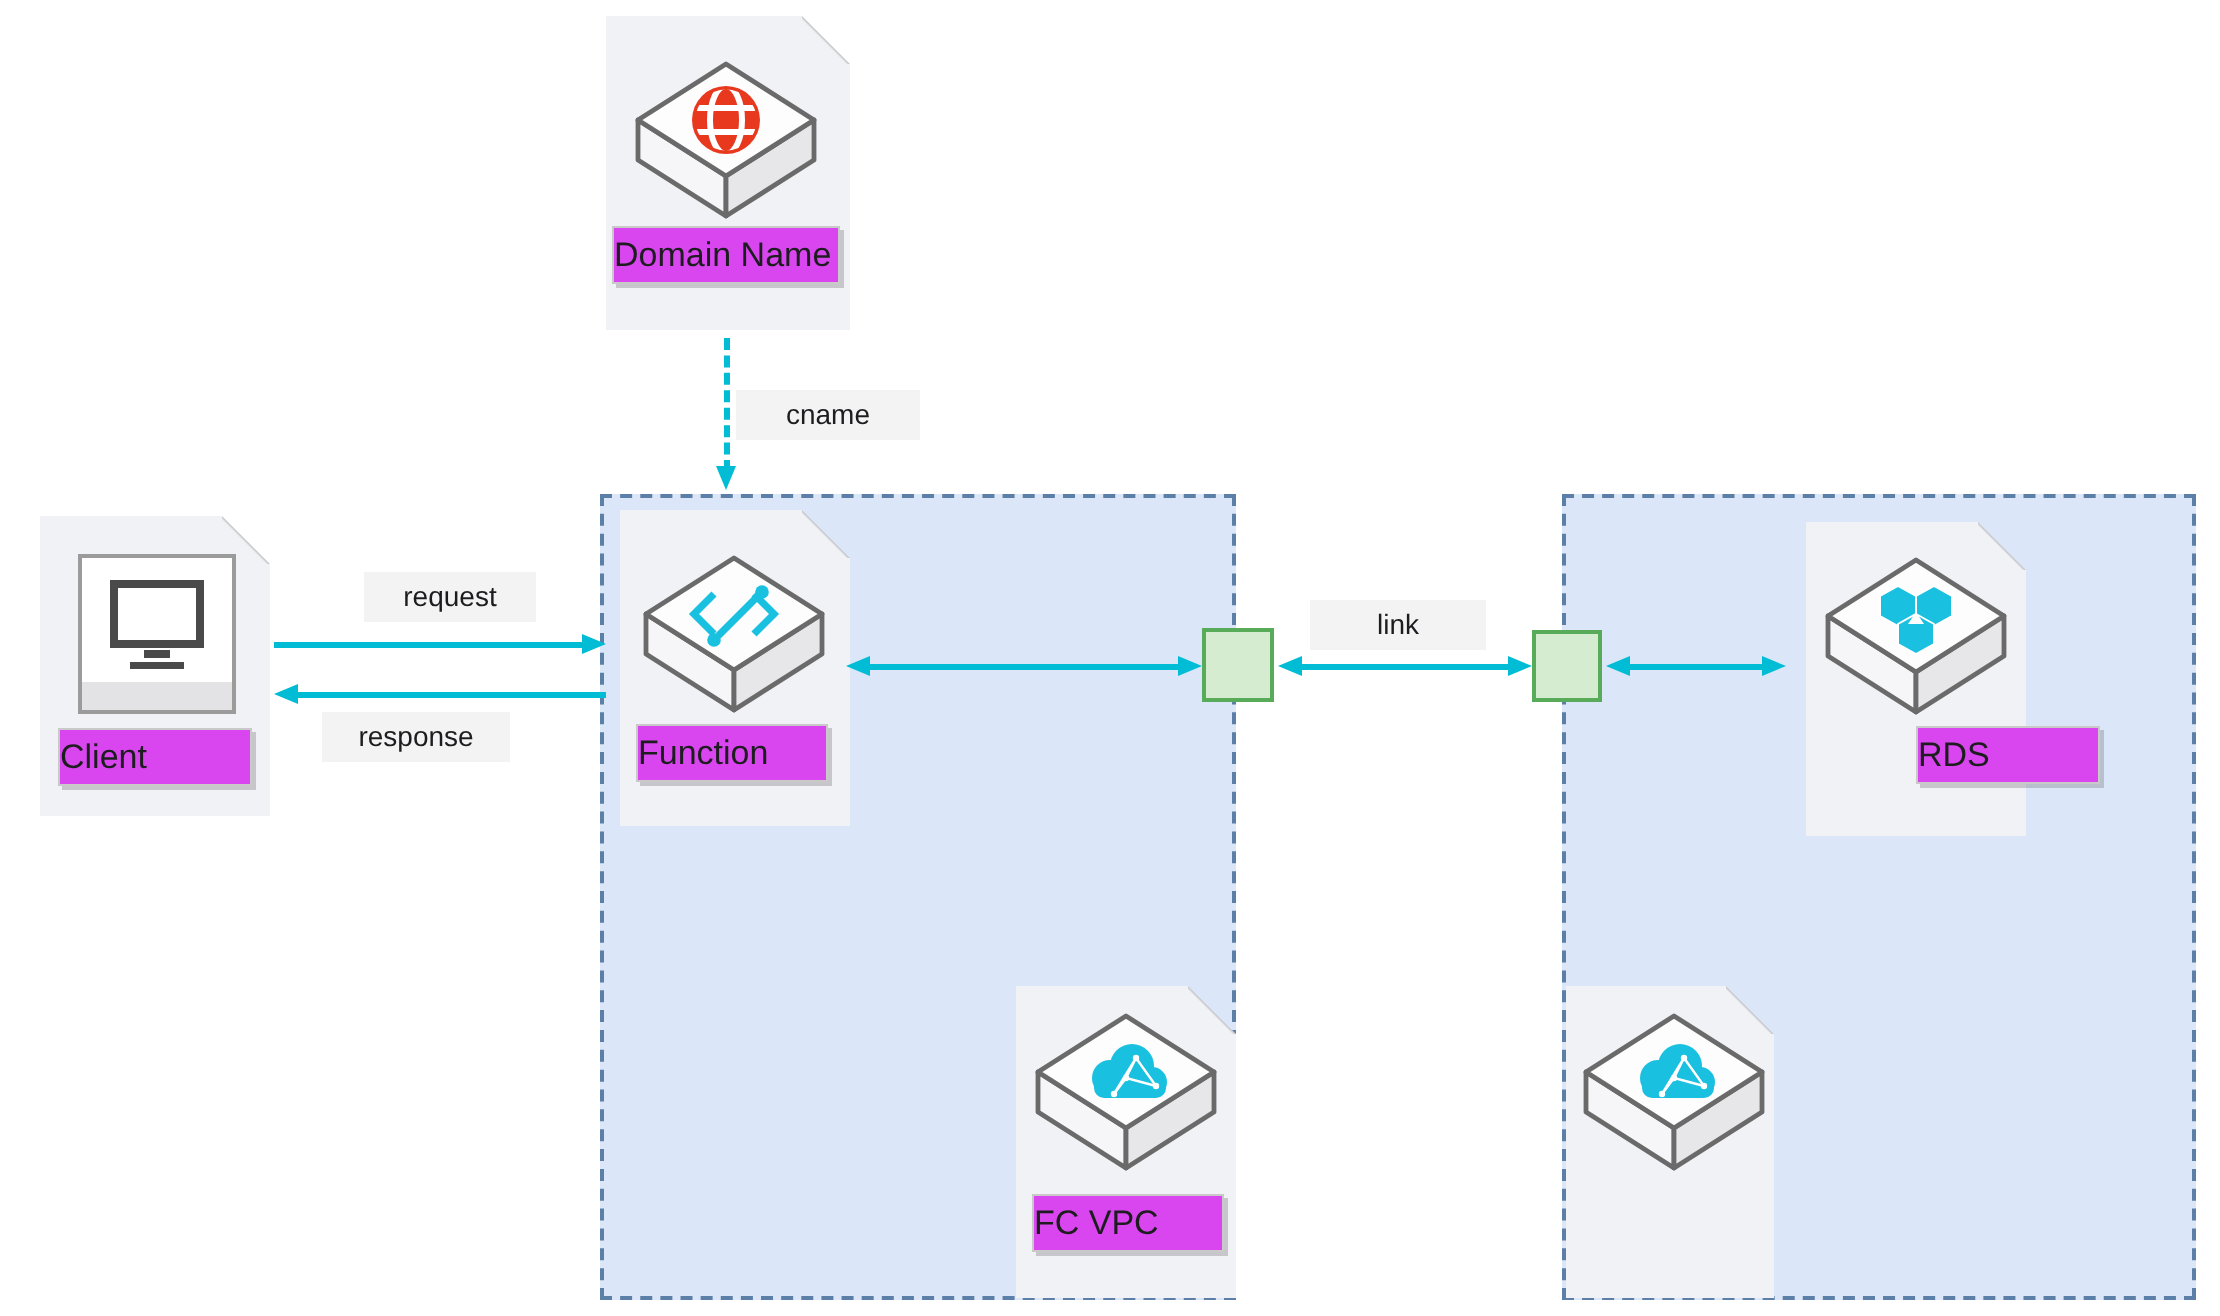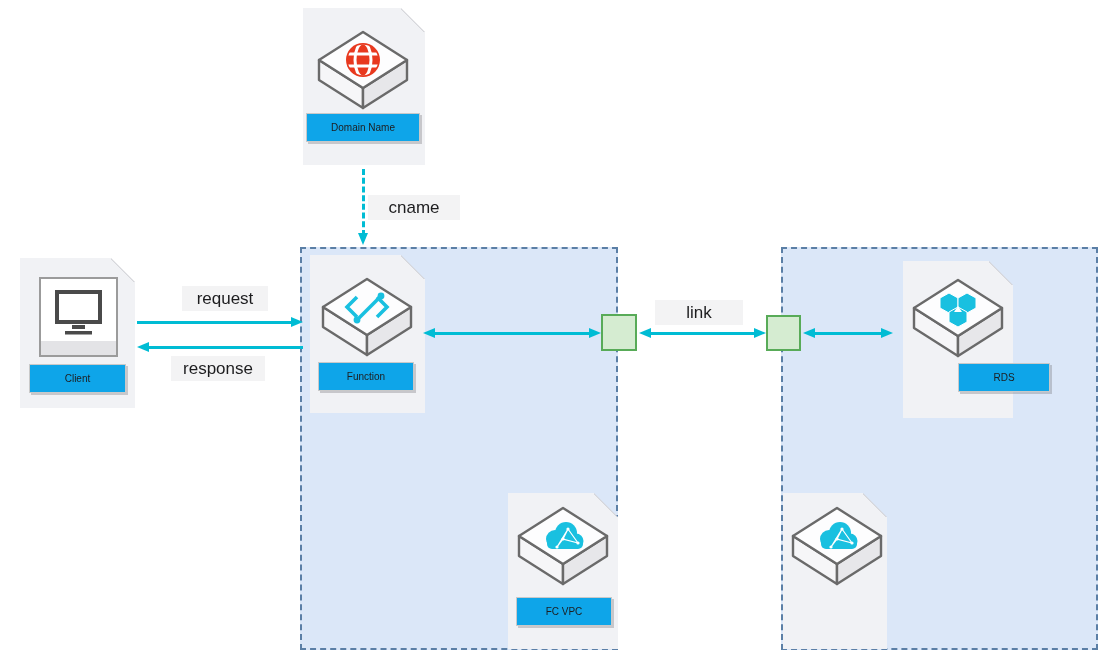--- a/index.html
+++ b/index.html
@@ -18,27 +18,27 @@
 
   
   .hex{position:absolute;width:94px;height:80px}
   .cube-top{fill:#fdfdfe;stroke:var(--cube-stroke,#6a6a6a);stroke-width:2.4;stroke-linejoin:round}
   .cube-left{fill:#f6f6f8;stroke:var(--cube-stroke,#6a6a6a);stroke-width:2.4;stroke-linejoin:round}
   .cube-right{fill:#e7e7ea;stroke:var(--cube-stroke,#6a6a6a);stroke-width:2.4;stroke-linejoin:round}
   .glyph-cyan-fill{fill:var(--icon-cyan,#19c0e0)}
   .glyph-cyan-stroke{fill:none;stroke:var(--icon-cyan,#19c0e0);stroke-width:3.6}
 
   
-  .nlabel{position:absolute;height:29px;line-height:27px;background:#0ea5e9;
+  .nlabel{position:absolute;height:29px;line-height:27px;background:#d946ef;
           border:1px solid var(--label-border,#c9c9c9);box-shadow:2px 2px 0 rgba(120,120,125,.35);
-          font-size:10px;text-align:center;white-space:nowrap}
+          font-size:17px;white-space:nowrap}
 
   
   .tag{position:absolute;height:25px;line-height:25px;background:var(--tag-bg,#f3f3f4);
-       font-size:17px;text-align:center;white-space:nowrap}
+       font-size:14px;text-align:center;white-space:nowrap}
 
   
   .eni{position:absolute;background:var(--eni-fill,#d5ecd1);border:2px solid var(--eni-border,#58ab58)}
 
   
   .harrow{position:absolute;height:11px}
   .harrow .line{position:absolute;top:4px;height:3px;background:var(--arrow,#00bcd4);left:0;right:0}
   .harrow.hl .line{left:11px}
   .harrow.hr .line{right:11px}
   .head{position:absolute;width:0;height:0}
@@ -94,21 +94,21 @@
 
   <div class="harrow hr" style="left:137px;top:317px;width:166px">
     <i class="line"></i>
       <i class="head head-r"></i>
   </div>
   <div class="tag" style="left:182px;top:286px;width:86px">request</div>
   <div class="harrow hl" style="left:137px;top:342px;width:166px">
     <i class="line"></i>
       <i class="head head-l"></i>
   </div>
-  <div class="tag" style="left:171px;top:356px;width:94px">response</div>
+  <div class="tag" style="left:161px;top:356px;width:94px">response</div>
 
   <div class="card" style="left:310px;top:255px;width:115px;height:158px"></div>
   <svg class="hex" style="left:320px;top:277px" viewBox="0 0 92 80">
     <polygon class="cube-left" points="2,30 46,58 46,78 2,50"></polygon>
     <polygon class="cube-right" points="90,30 46,58 46,78 90,50"></polygon>
     <polygon class="cube-top" points="46,2 90,30 46,58 2,30"></polygon>
     <g class="glyph-cyan-stroke" stroke-linejoin="miter">
       <polyline points="36,20 26,30 36,40"></polyline>
       <polyline points="56,20 66,30 56,40"></polyline>
       <path d="M38,41 L58,21"></path>

